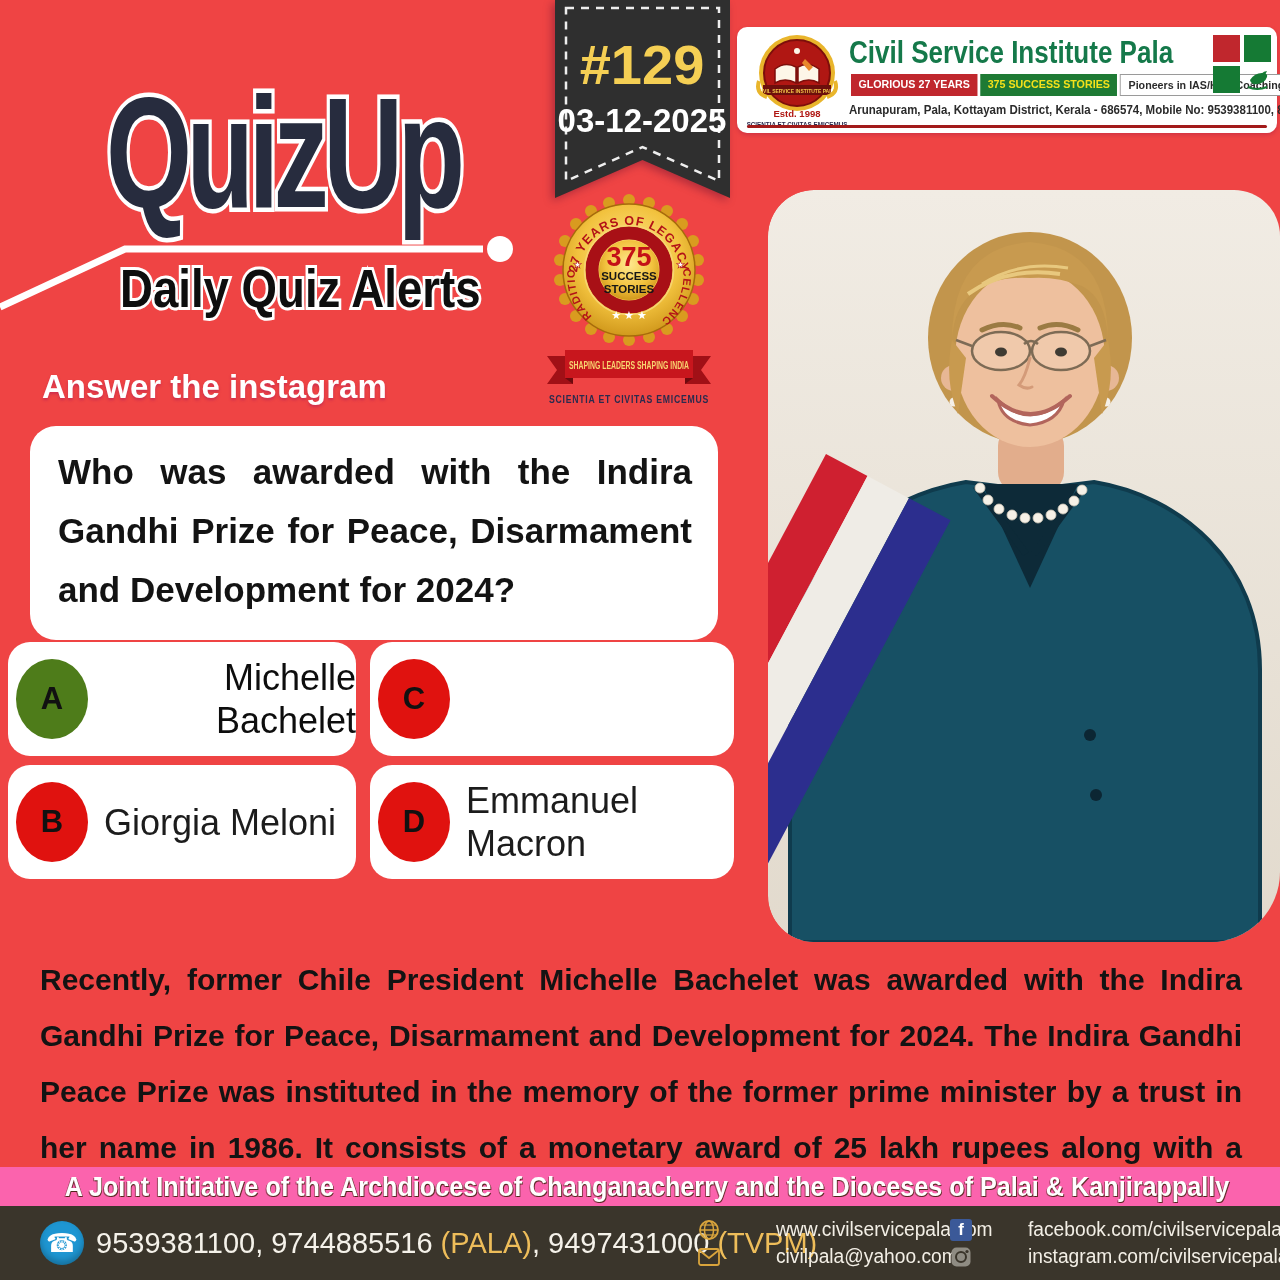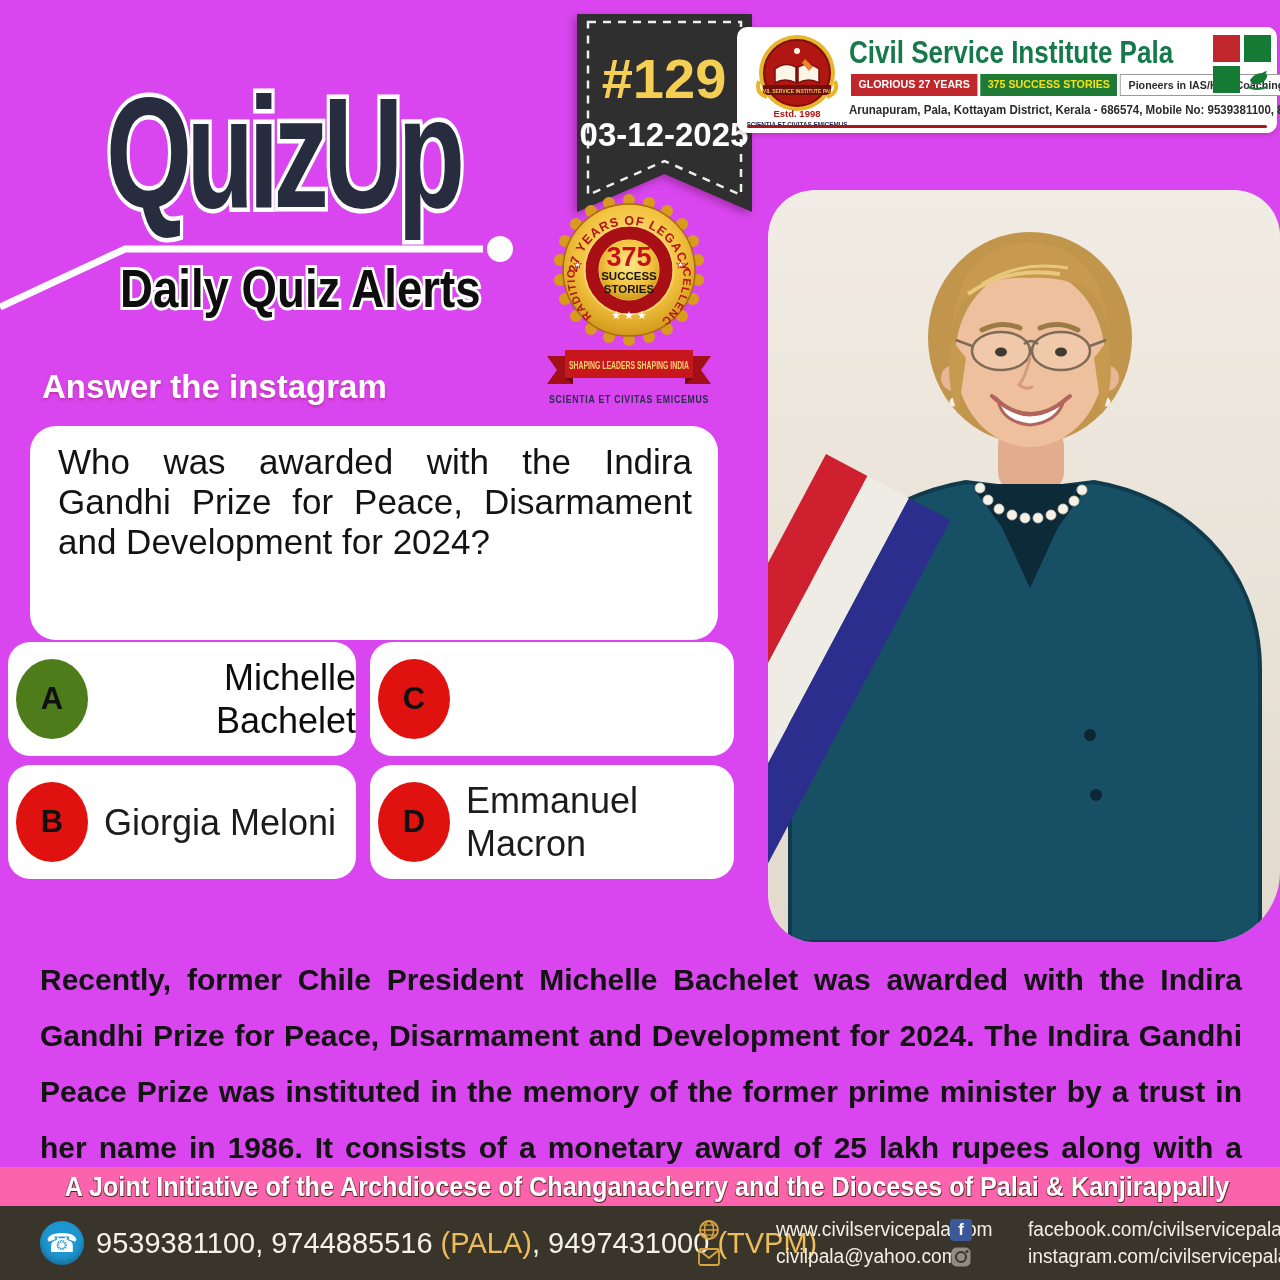--- a/index.html
+++ b/index.html
@@ -1,28 +1,28 @@
 <!DOCTYPE html>
 <html><head>
 <meta charset="utf-8">
 <style>
   html,body{margin:0;padding:0;background:#555;}
-  .canvas{position:relative;width:1280px;height:1280px;background:#d946ef;overflow:hidden;
+  .canvas{position:relative;width:1280px;height:1280px;background:#ef4444;overflow:hidden;
           font-family:"Liberation Sans",sans-serif;}
   
   .quizup{position:absolute;left:106px;top:62px;font-size:158px;font-weight:900;letter-spacing:-8px;
           color:#272c3e;transform:scaleX(.70);transform-origin:left top;white-space:nowrap;
           -webkit-text-stroke:9px #ffffff;paint-order:stroke fill;
           text-shadow:0 0 2px #fff;}
   .brand-line{position:absolute;left:0;top:0;width:540px;height:330px;pointer-events:none;}
   .tagline{position:absolute;left:120px;top:258px;font-size:53px;font-weight:900;color:#0e0e0e;
            transform:scaleX(.86);transform-origin:left top;white-space:nowrap;
            -webkit-text-stroke:6px #ffffff;paint-order:stroke fill;}
   
-  .ribbon{position:absolute;left:577px;top:0;width:168px;height:198px;filter:drop-shadow(-3px 3px 4px rgba(60,0,40,.35));margin-top:14px;}
+  .ribbon{position:absolute;left:555px;top:0;width:168px;height:198px;filter:drop-shadow(-3px 3px 4px rgba(60,0,40,.35));}
   .ribbon svg{display:block;}
   
   .header-card{position:absolute;left:737px;top:27px;width:540px;height:106px;background:#ffffff;
                border-radius:10px;box-shadow:0 2px 4px rgba(120,0,60,.25);}
   .hc-title{position:absolute;left:112px;top:8px;font-size:31px;font-weight:800;color:#15794a;
             transform:scaleX(.84);transform-origin:left top;white-space:nowrap;}
   .hc-badges{position:absolute;left:114px;top:47px;display:flex;gap:3px;transform:scaleX(.93);transform-origin:left top;}
   .hc-badges .chip{font-size:11.5px;font-weight:800;padding:4px 8px;white-space:nowrap;}
   .chip-red{background:#c0272d;color:#ffffff;}
   .chip-green{background:#1e7a34;color:#f5e11a;}
@@ -39,21 +39,21 @@
   .seal{position:absolute;left:543px;top:188px;width:172px;height:252px;}
   
   .photo{position:absolute;left:768px;top:190px;width:512px;height:752px;border-radius:46px 0 0 46px;
          overflow:hidden;}
   .photo-inner{border-radius:46px 46px 70px 46px;overflow:hidden;width:100%;height:100%;}
   
   .prompt{position:absolute;left:42px;top:368px;font-size:33px;font-weight:800;color:#ffffff;
           text-shadow:0 2px 3px rgba(160,20,90,.45);}
   .question-card{position:absolute;left:30px;top:426px;width:688px;height:214px;background:#ffffff;
                  border-radius:26px;box-sizing:border-box;padding:16px 26px 0 28px;}
-  .question-text{font-size:35px;line-height:40px;font-weight:400;color:#131313;text-align:justify;}
+  .question-text{font-size:35px;line-height:59px;font-weight:700;color:#131313;text-align:justify;}
   .options{position:absolute;left:8px;top:642px;width:730px;height:238px;display:grid;
            grid-template-columns:348px 364px;grid-template-rows:114px 114px;gap:9px 14px;}
   .option{background:#ffffff;border-radius:22px;display:flex;align-items:center;padding-left:8px;
           box-sizing:border-box;}
   .opt-circle{flex:0 0 72px;width:72px;height:80px;border-radius:50%;display:flex;align-items:center;
               justify-content:center;font-size:31px;font-weight:900;color:#111;margin-right:16px;}
   .oc-green{background:#4e7c1a;} .oc-red{background:#e0120f;}
   .opt-text{font-size:36px;line-height:43px;color:#1c1c1c;font-weight:400;}
   .opt-text.correct{font-weight:400;color:#0d0d0d;text-align:right;}
   

